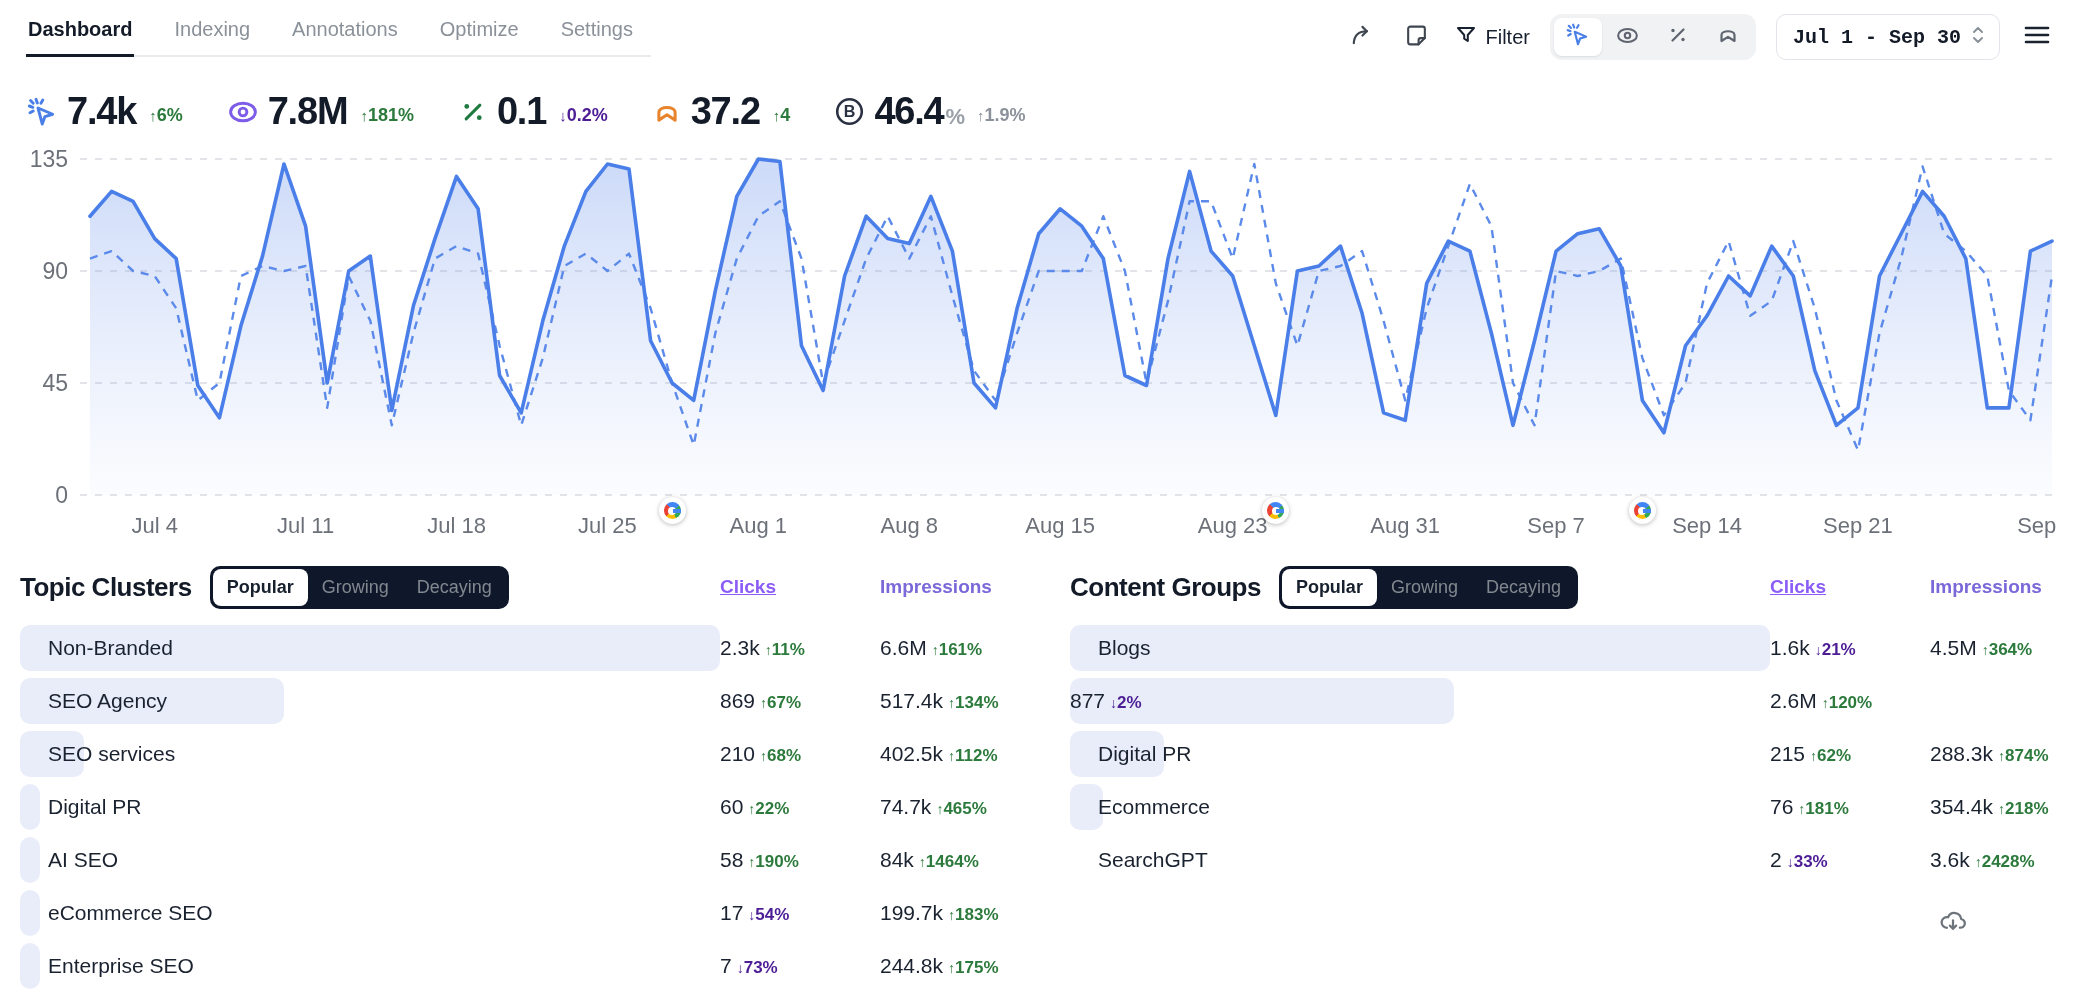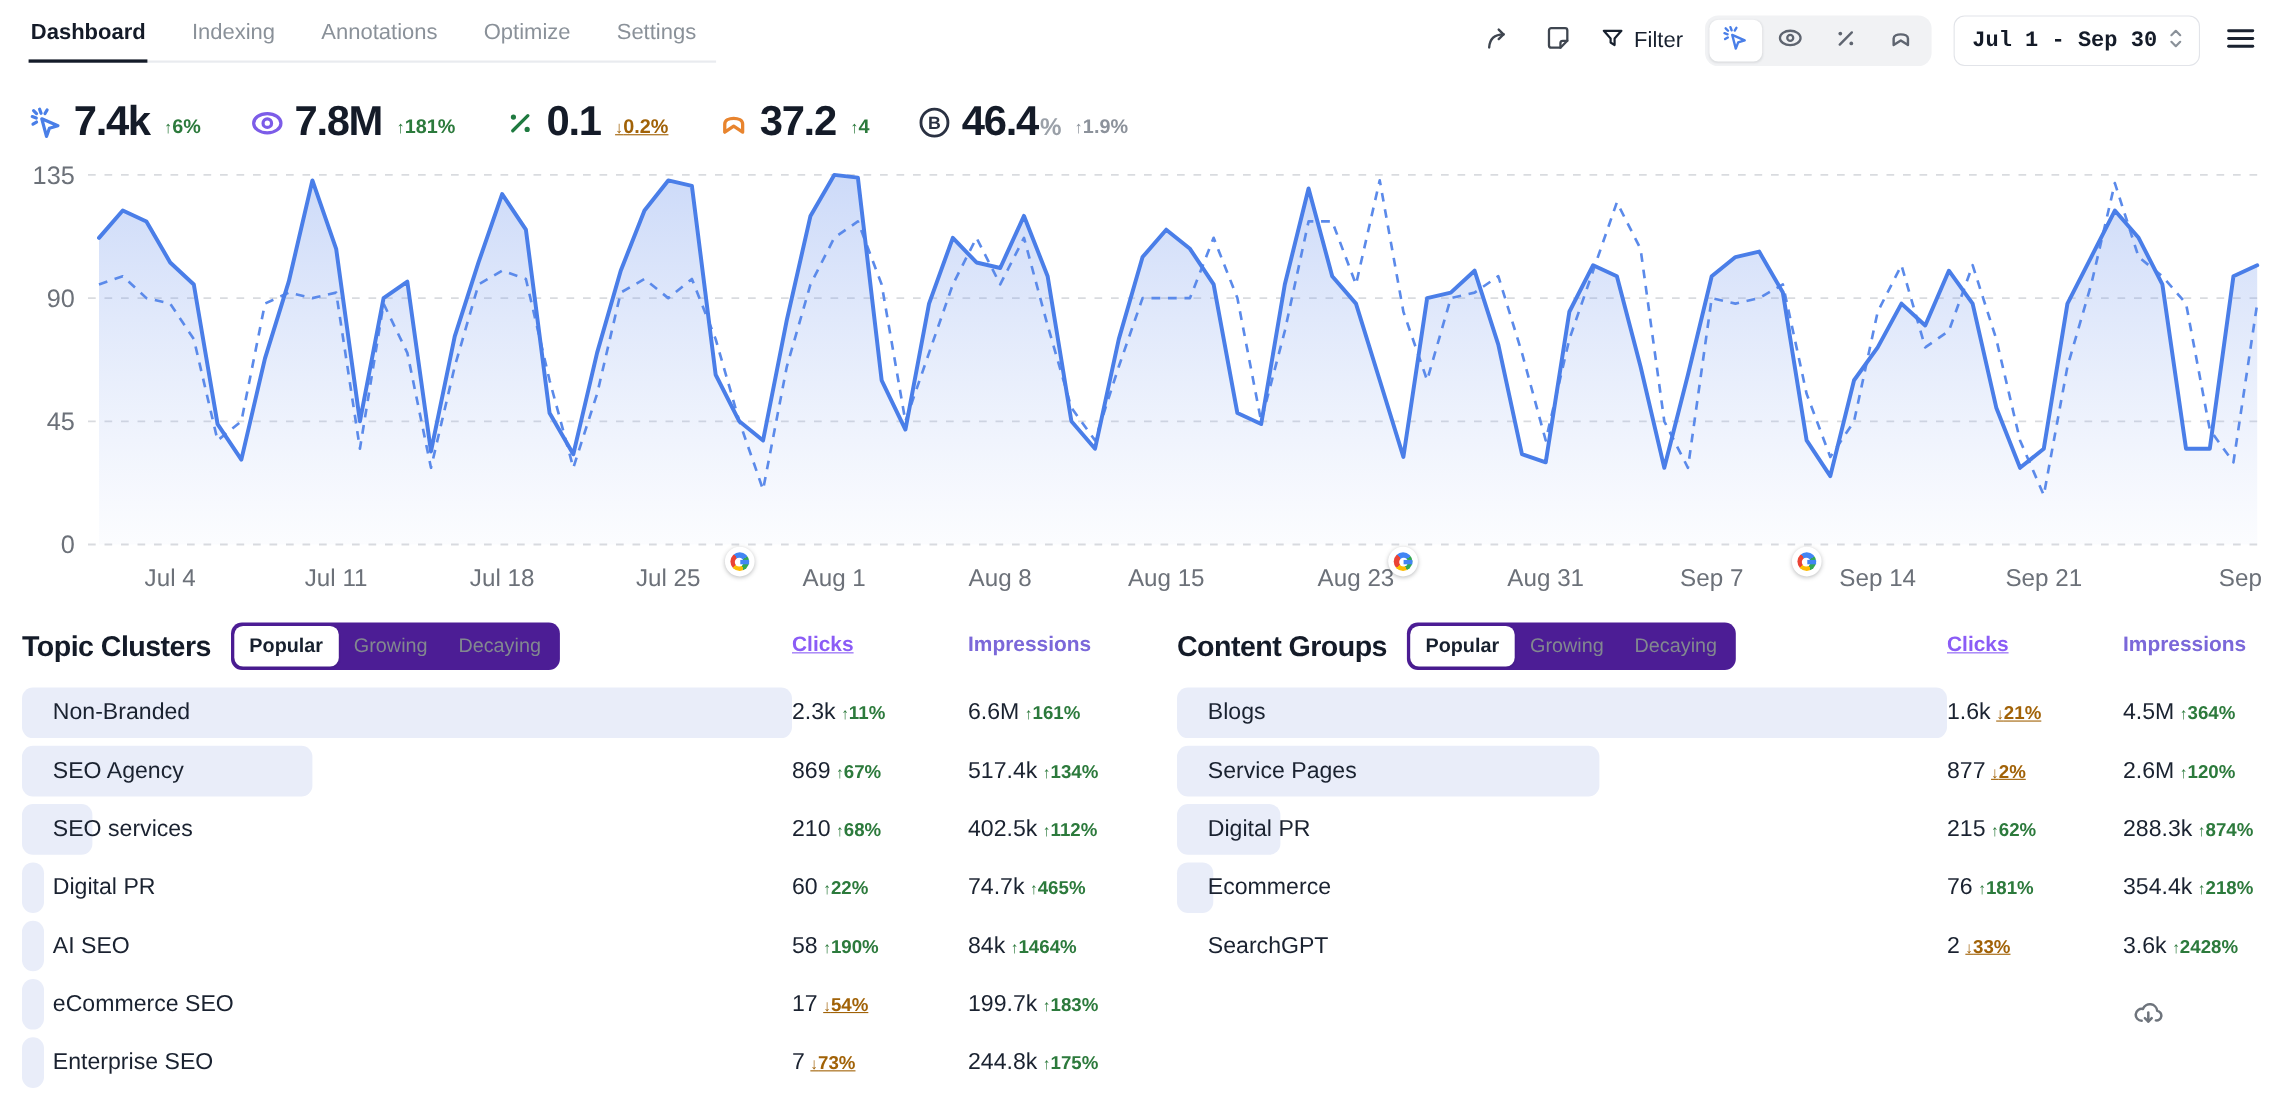--- a/index.html
+++ b/index.html
@@ -23,35 +23,35 @@
   .seg-metrics .seg.active { background:#ffffff; box-shadow:0 1px 2px rgba(20,27,40,.10); }
   .date-picker { display:flex; align-items:center; gap:10px; border:1px solid #E2E4E9; border-radius:10px; height:46px; padding:0 14px 0 16px; cursor:pointer;font-family:Liberation Mono, monospace; }
   .date-label { font-size:20px; font-weight:700; color:#141B28; white-space:nowrap; }
   
   .stats { display:flex; align-items:center; gap:44px; padding:28px 0 6px 26px; }
   .stat { display:flex; align-items:center; gap:9px; cursor:default;justify-content:flex-end; }
   .stat-value { font-size:38px; font-weight:700; letter-spacing:-1.2px; color:#141B28; }
   .stat-suffix { font-size:22px; font-weight:600; color:#9AA0A8; margin-left:2px; }
   .stat-change { font-size:18px; font-weight:600; margin-left:4px; margin-top:8px; white-space:nowrap; }
   .stat-change .arr { font-size:15px; }
-  .pos { color:#2C7A3C; } .neg { color:#a16207;text-decoration:underline; } .neu { color:#8C929B; }
+  .pos { color:#2C7A3C; } .neg { color:#4c1d95; } .neu { color:#8C929B; }
   
   .chart { position:relative; margin:4px 20px 0 20px; height:400px; }
   .g-badge { position:absolute; width:27px; height:27px; border-radius:50%; background:#fff; box-shadow:0 1px 4px rgba(60,64,67,.35); display:flex; align-items:center; justify-content:center; cursor:pointer; }
   .g-ring { width:17px; height:17px; border-radius:50%; position:relative;
     background:conic-gradient(from -40deg,#4285F4 0 95deg,#34A853 95deg 195deg,#FBBC05 195deg 268deg,#EA4335 268deg 360deg); }
   .g-ring::before { content:''; position:absolute; inset:4.5px; background:#fff; border-radius:50%; }
   .g-ring::after { content:''; position:absolute; right:0; top:6.5px; width:8px; height:4.5px; background:#4285F4; }
   
   .panels { display:flex; gap:40px; padding:0 20px; margin-top:16px; }
   .panel { width:1010px; flex:0 0 auto; }
   .panel-head { display:grid; grid-template-columns:700px 160px 150px; align-items:center; height:56px; margin-bottom:8px; }
   .panel-title-wrap { display:flex; align-items:center; gap:18px; }
   .panel-title { font-size:26px; font-weight:700; color:#141B28; letter-spacing:-0.5px; }
-  .seg-tabs { display:flex; background:#4c1d95; border-radius:10px; padding:3px; }
+  .seg-tabs { display:flex; background:#0f172a; border-radius:10px; padding:3px; }
   .seg-tab { font-size:18px; color:#82888F; padding:8px 14px; border-radius:8px; cursor:pointer; white-space:nowrap; }
   .seg-tab.active { background:#fff; color:#17202E; font-weight:600; box-shadow:0 1px 2px rgba(20,27,40,.12); }
   .col-head { font-size:19px; font-weight:600; cursor:pointer; }
   .col-clicks { color:#8b5cf6; text-decoration:underline; }
   .col-impr { color:#7B68D9; text-decoration:none; }
   .t-row { position:relative; display:grid; grid-template-columns:700px 160px 150px; align-items:center; height:50px; margin-bottom:3px; cursor:pointer; }
   .row-bar { position:absolute; left:0; top:2px; bottom:2px; background:#E9EDF9; border-radius:10px; }
   .t-label { position:relative; z-index:1; font-size:21px; color:#1A2230; padding-left:28px; }
   .t-val { position:relative; z-index:1; font-size:21px; color:#1A2230; white-space:nowrap; }
   .t-val .chg { font-size:17px; font-weight:600; margin-left:5px; }
@@ -324,21 +324,20 @@
         <div class="col-head col-impr">Impressions</div>
       </div>
       <div class="t-row">
         <div class="row-bar" style="width: 700px;"></div>
         <div class="t-label">Blogs</div>
         <div class="t-val">1.6k<span class="chg neg"><span class="arr">↓</span>21%</span></div>
         <div class="t-val">4.5M<span class="chg pos"><span class="arr">↑</span>364%</span></div>
       </div>
       <div class="t-row">
         <div class="row-bar" style="width: 383.688px;"></div>
-        <div class="t-label">Service Pages</div>
         <div class="t-val">877<span class="chg neg"><span class="arr">↓</span>2%</span></div>
         <div class="t-val">2.6M<span class="chg pos"><span class="arr">↑</span>120%</span></div>
       </div>
       <div class="t-row">
         <div class="row-bar" style="width: 94.0625px;"></div>
         <div class="t-label">Digital PR</div>
         <div class="t-val">215<span class="chg pos"><span class="arr">↑</span>62%</span></div>
         <div class="t-val">288.3k<span class="chg pos"><span class="arr">↑</span>874%</span></div>
       </div>
       <div class="t-row">

